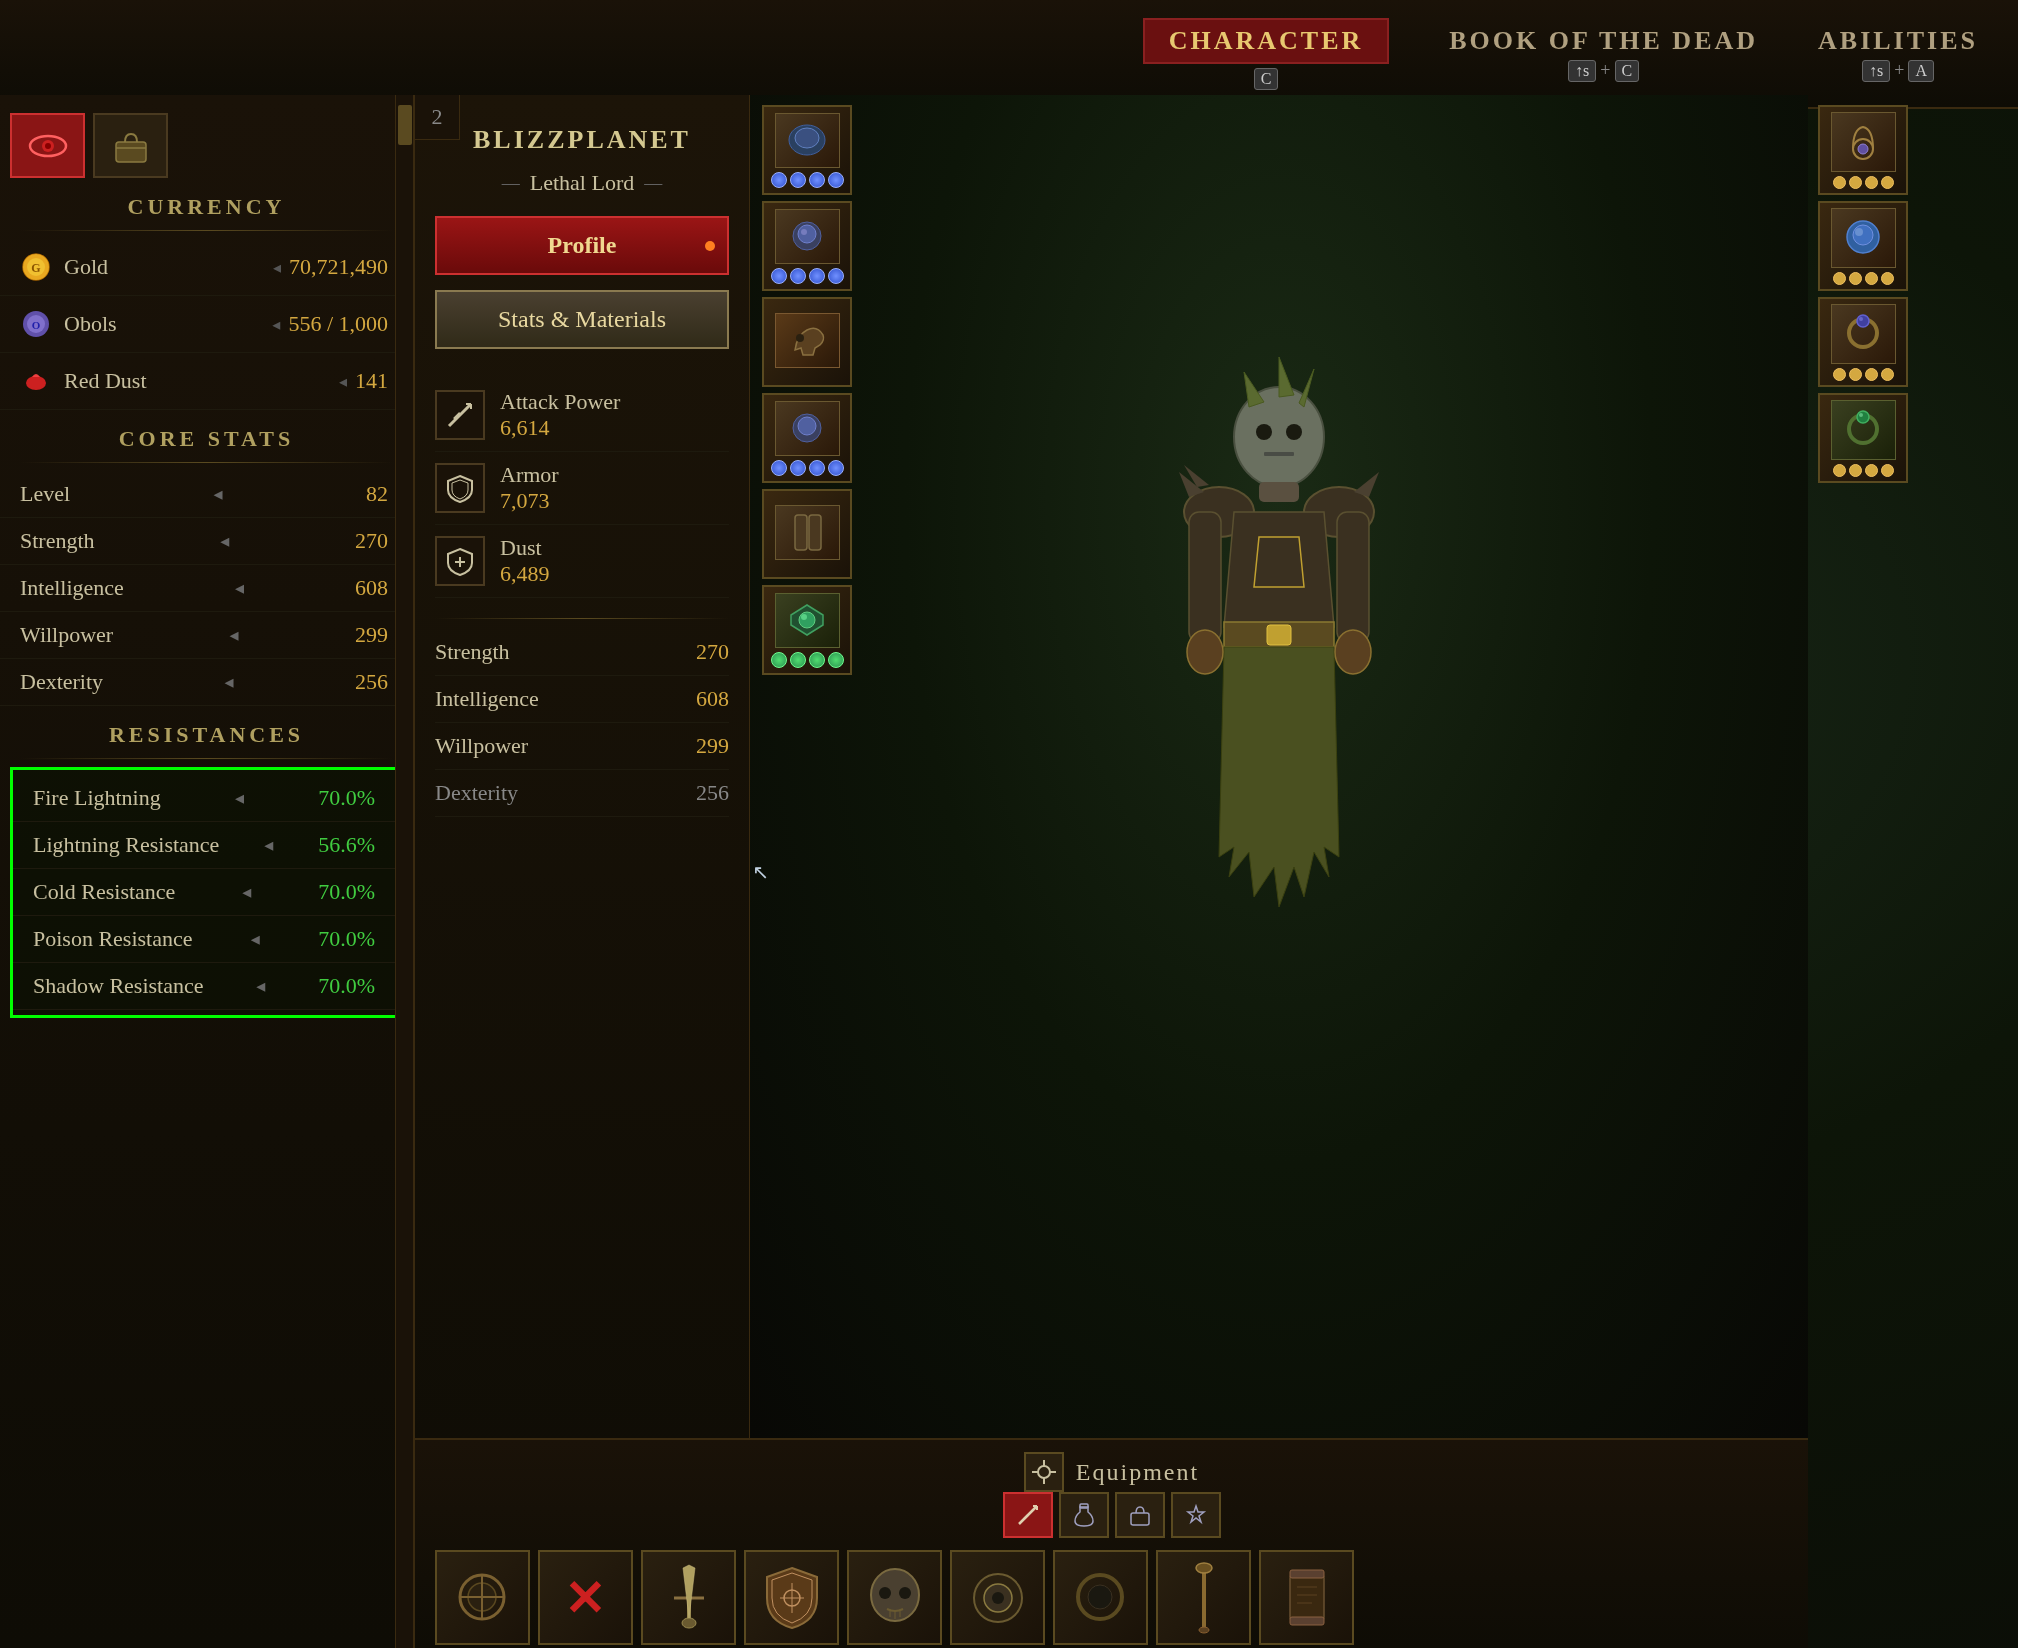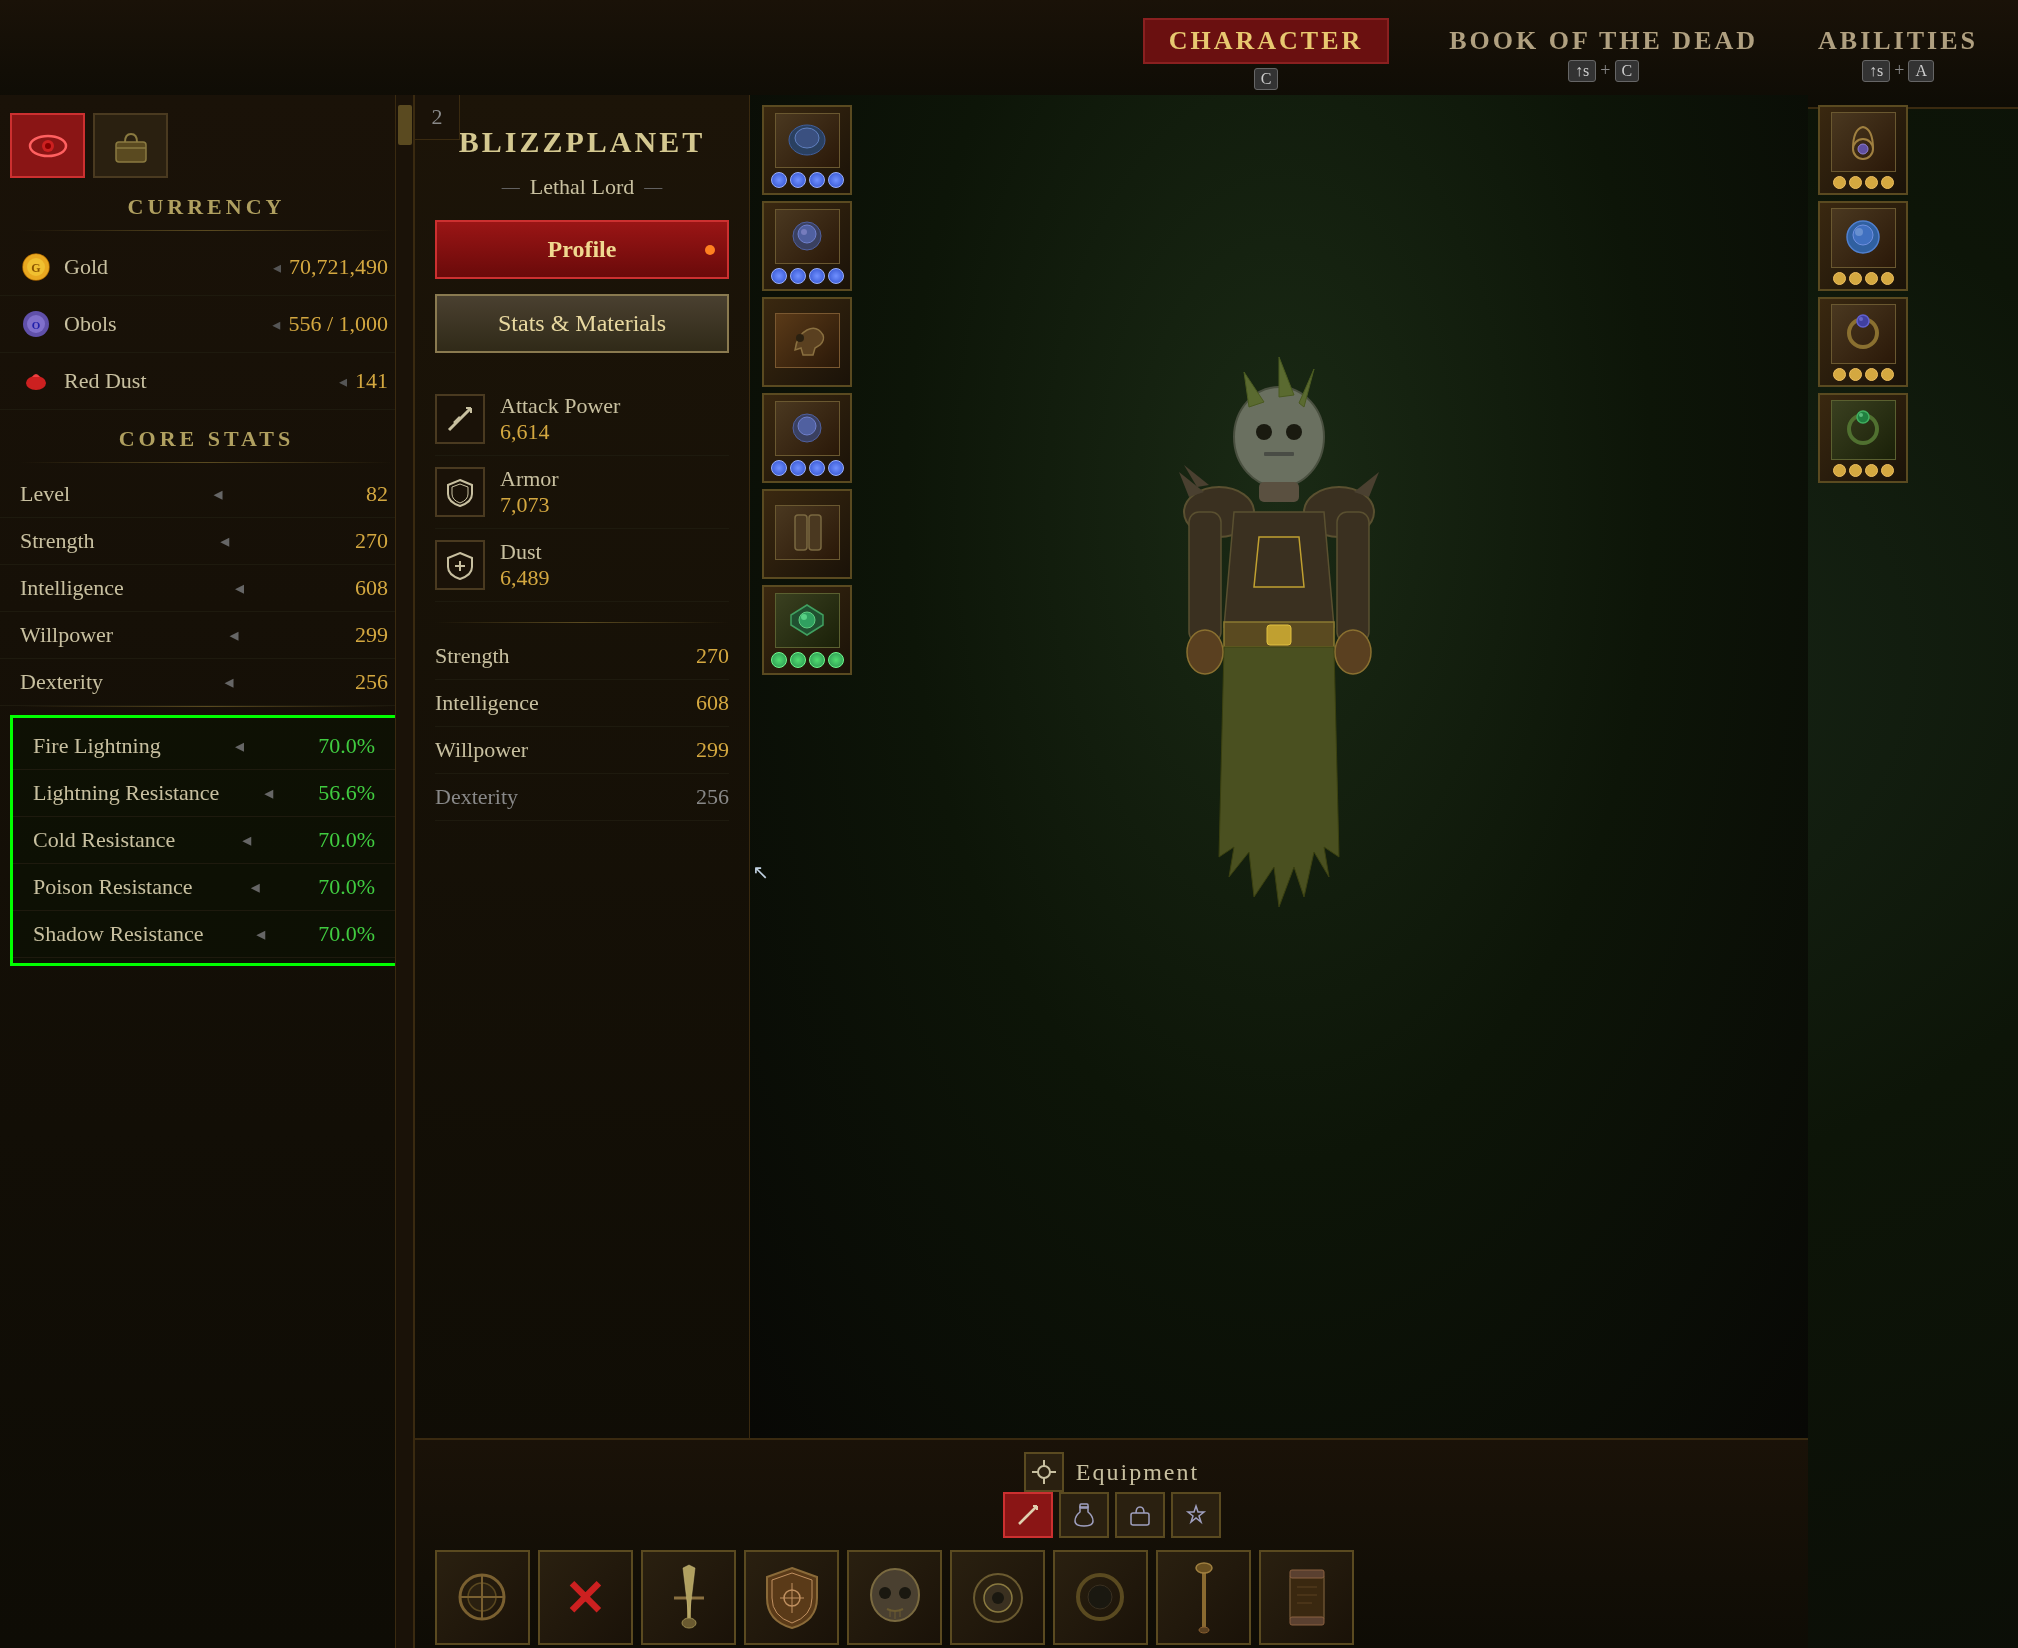--- a/index.html
+++ b/index.html
@@ -242,21 +242,21 @@
       border-bottom: 1px solid #3a2a10;
       display: flex;
       align-items: center;
       justify-content: center;
       font-size: 22px;
       color: #888;
     }
 
     .player-name {
       text-align: center;
-      font-size: 30px;
+      font-size: 26px;
       font-weight: bold;
       letter-spacing: 3px;
       color: #d4c890;
       padding: 30px 20px 15px;
       text-transform: uppercase;
     }
 
     .player-title {
       text-align: center;
       font-size: 22px;
@@ -625,20 +625,21 @@
     <span class="stat-label">Willpower</span>
     <span class="stat-arrow">◂</span>
     <span class="stat-value">299</span>
   </div>
   <div class="stat-row">
     <span class="stat-label">Dexterity</span>
     <span class="stat-arrow">◂</span>
     <span class="stat-value">256</span>
   </div>
 
+  <div class="section-header">RESISTANCES</div>
   <div class="divider"></div>
 
   <div class="resistances-section">
     <div class="stat-row">
       <span class="stat-label">Fire Lightning</span>
       <span class="stat-arrow">◂</span>
       <span class="stat-value stat-value-green">70.0%</span>
     </div>
     <div class="stat-row">
       <span class="stat-label">Lightning Resistance</span>

